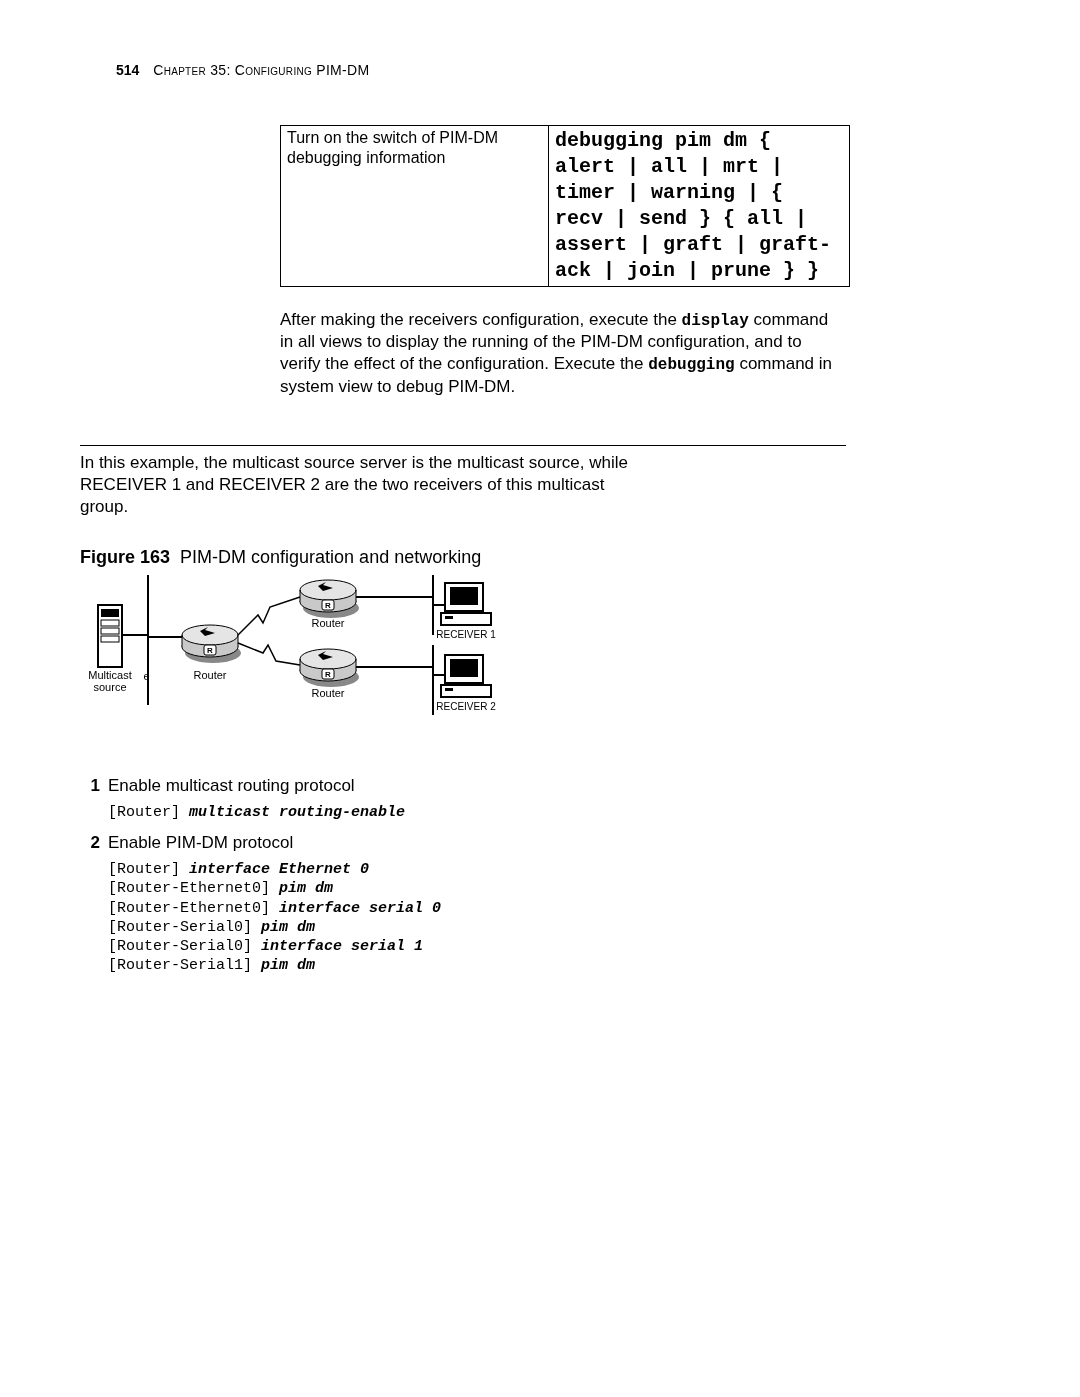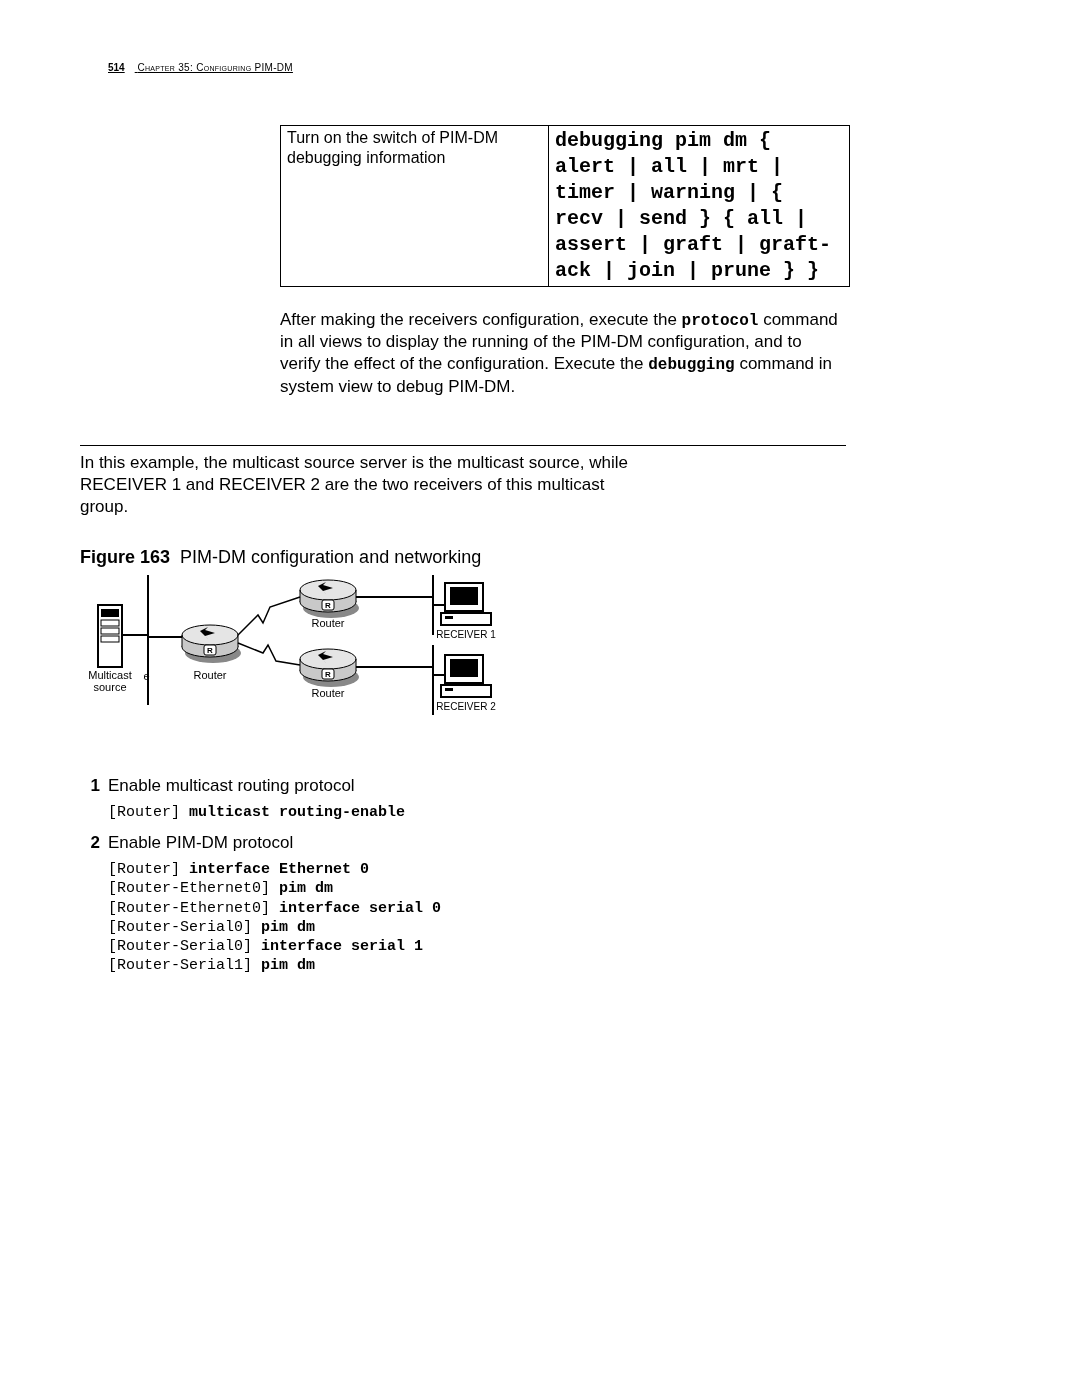--- a/index.html
+++ b/index.html
@@ -14,23 +14,22 @@
   .page {
     width: 1080px;
     min-height: 1397px;
     position: relative;
     box-sizing: border-box;
     padding: 60px 80px 60px 80px;
   }
   .header-line {
     position: absolute;
     top: 62px;
-    left: 108px;
-    font-size: 10px;
-    text-decoration: underline;
+    left: 116px;
+    font-size: 14px;
   }
   .header-line .pn {
     font-weight: bold;
     margin-right: 10px;
   }
   .header-line .chap {
     font-variant: small-caps;
     letter-spacing: 0.3px;
   }
   .content {
@@ -113,21 +112,21 @@
   .step .txt {
     font-size: 17px;
   }
   .cmdblock {
     font-family: "Courier New", monospace;
     font-size: 15px;
     margin-left: 28px;
     margin-top: 6px;
     white-space: pre;
   }
-  .cmdblock b { font-weight: bold; }
+  .cmdblock b { font-weight: bold; font-style: italic; }
   
   svg text { font-family: Arial, Helvetica, sans-serif; }
 </style>
 </head>
 <body>
 
 <div class="page">
 
   <div class="header-line">
     <span class="pn">514</span>
@@ -139,21 +138,21 @@
     <table class="cmd">
       <tbody>
           <tr>
         <td class="left">Turn on the switch of PIM-DM debugging information</td>
         <td class="right">debugging pim dm { alert | all | mrt | timer | warning | { recv | send } { all | assert | graft | graft-ack | join | prune } }</td>
       </tr>
     </tbody>
       </table>
 
     <div class="para">
-      <span>After making the receivers configuration, execute the </span><span class="mono">protocol</span><span> command in all views to display the running of the PIM-DM configuration, and to verify the effect of the configuration. Execute the </span><span class="mono">debugging</span><span> command in system view to debug PIM-DM.</span>
+      <span>After making the receivers configuration, execute the </span><span class="mono">display</span><span> command in all views to display the running of the PIM-DM configuration, and to verify the effect of the configuration. Execute the </span><span class="mono">debugging</span><span> command in system view to debug PIM-DM.</span>
     </div>
 
     <div class="section-rule"></div>
 
     <div class="sec-row">
       <div class="sec-body">
         <div>In this example, the multicast source server is the multicast source, while RECEIVER 1 and RECEIVER 2 are the two receivers of this multicast group.</div>
 
         <div class="fig-caption">
           <b>Figure 163</b>&nbsp;&nbsp;<span>PIM-DM configuration and networking</span>

